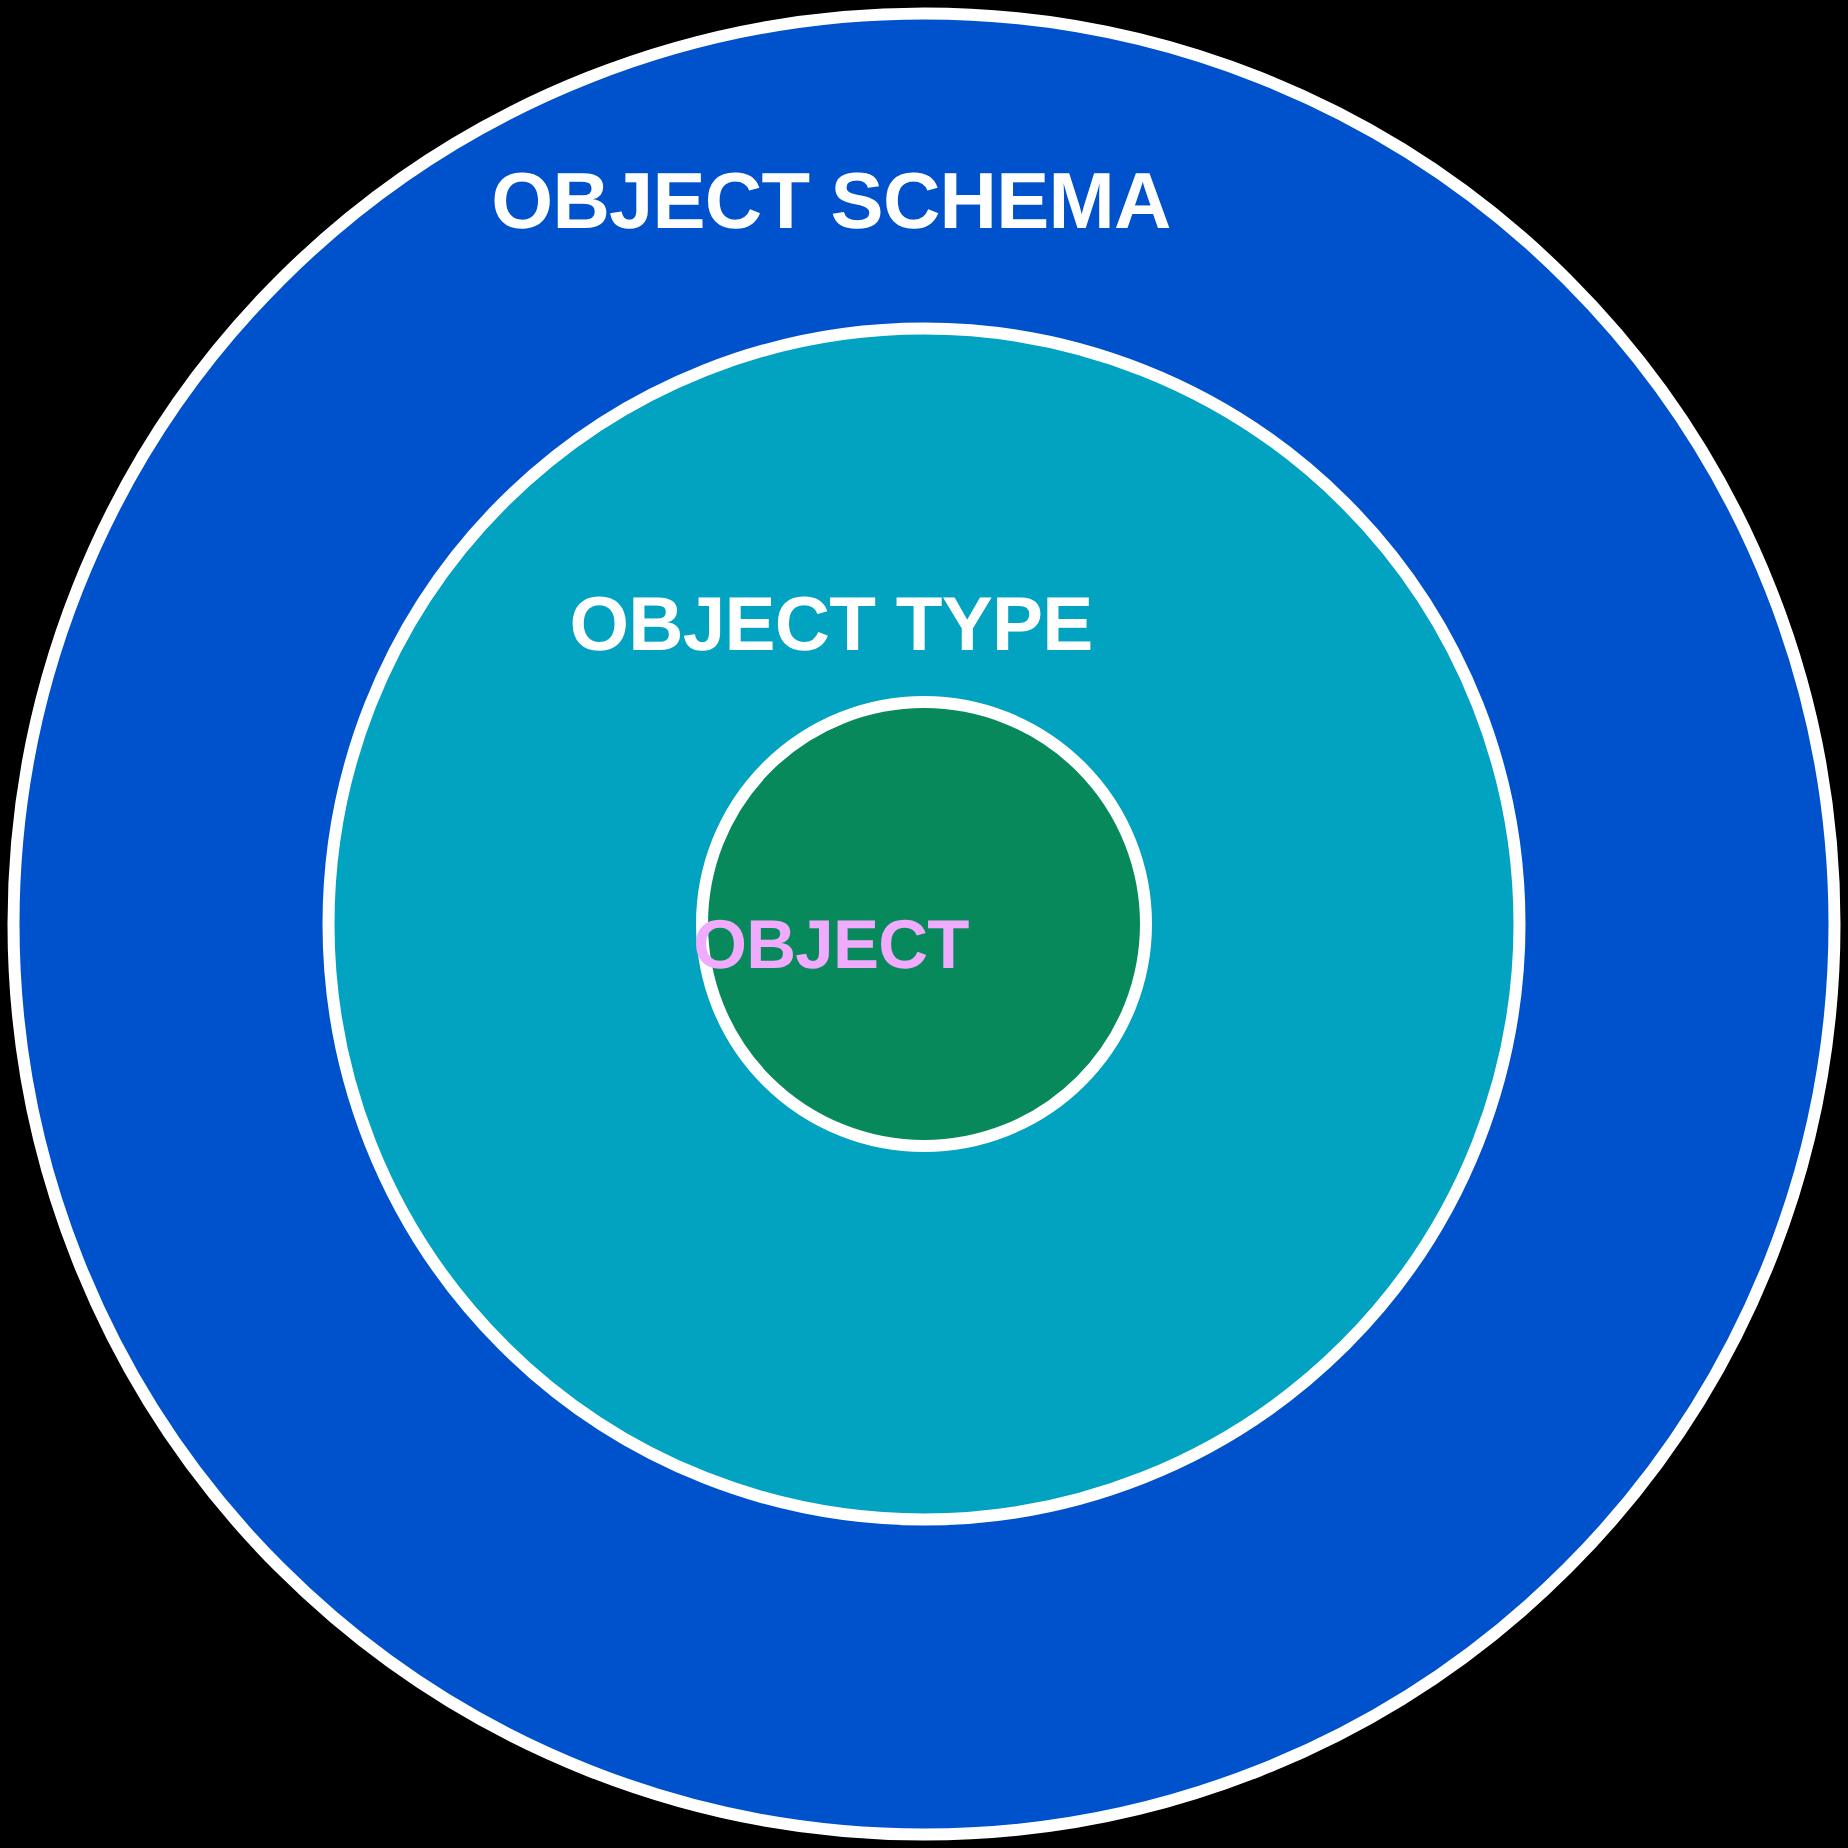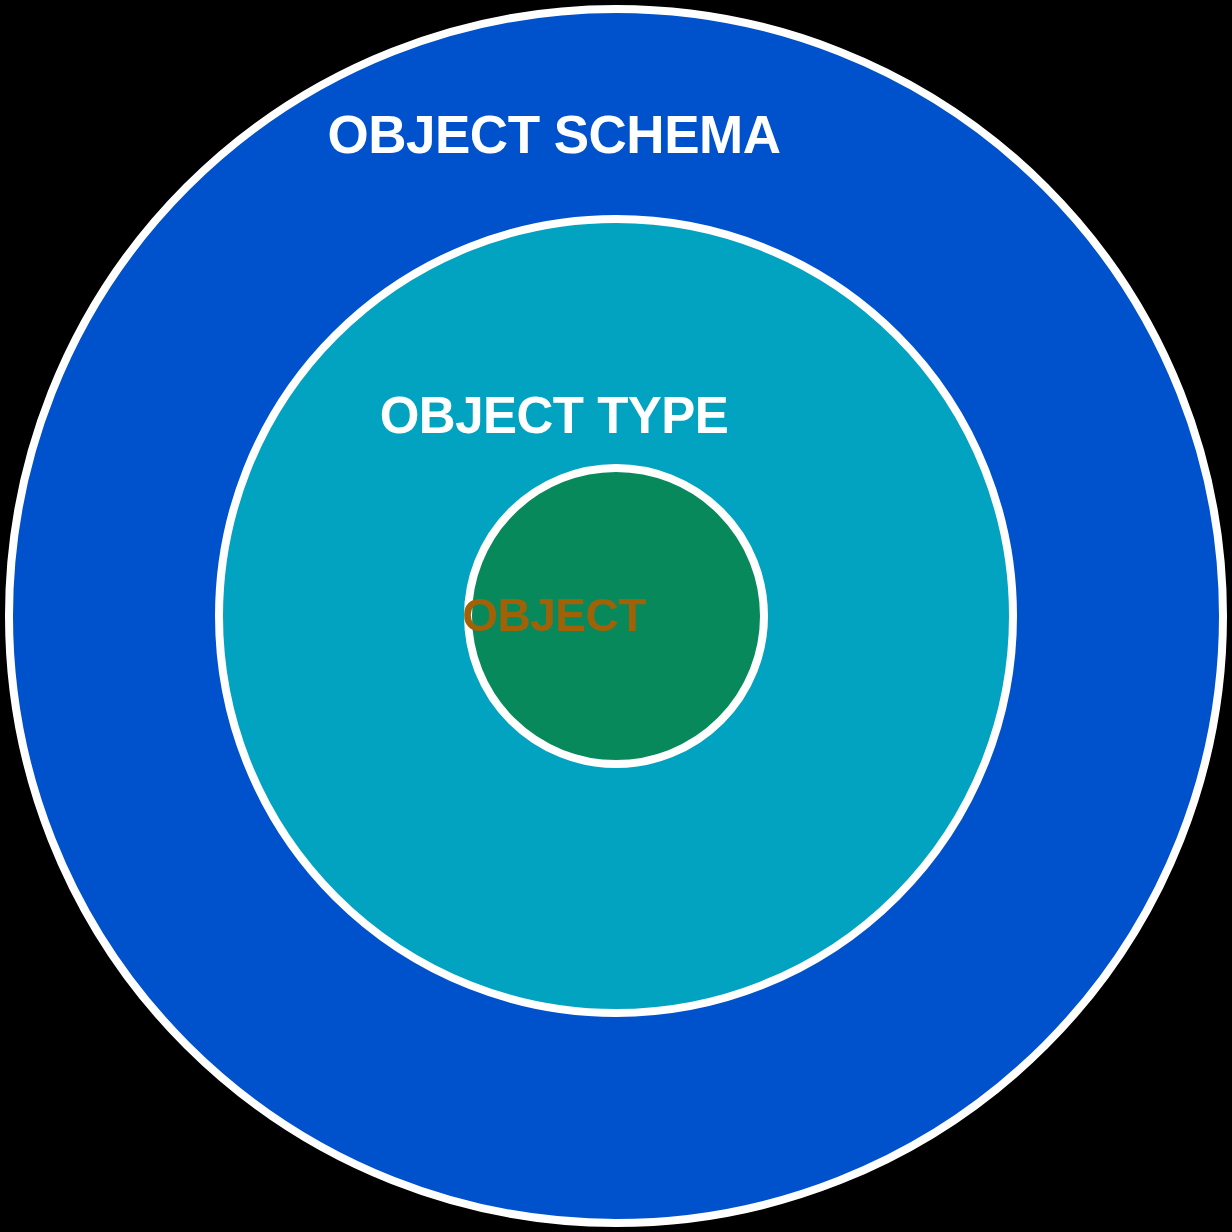--- a/index.html
+++ b/index.html
@@ -100,15 +100,15 @@
   <div class="ring" id="ring-outer" style="width: 1222px; height: 1222px; left: 5px; top: 5px; background: rgb(0, 82, 204); border-color: rgb(255, 255, 255);"></div>
 
   <div class="ring" id="ring-middle" style="width: 802px; height: 802px; left: 215px; top: 215px; background: rgb(1, 163, 192); border-color: rgb(255, 255, 255);"></div>
 
   <div class="ring" id="ring-inner" style="width: 304px; height: 304px; left: 464px; top: 464px; background: rgb(7, 137, 91); border-color: rgb(255, 255, 255);"></div>
 
   <div class="ring-label" id="label-outer" style="color: rgb(255, 255, 255);">OBJECT SCHEMA</div>
 
   <div class="ring-label" id="label-middle" style="color: rgb(255, 255, 255); margin-top: 44px;">OBJECT TYPE</div>
 
-  <div class="ring-label" id="label-inner" style="color: #a16207;">OBJECT</div>
+  <div class="ring-label" id="label-inner" style="color: #f0abfc; margin-top: 14px;">OBJECT</div>
 
 </div>
 
 </body></html>

